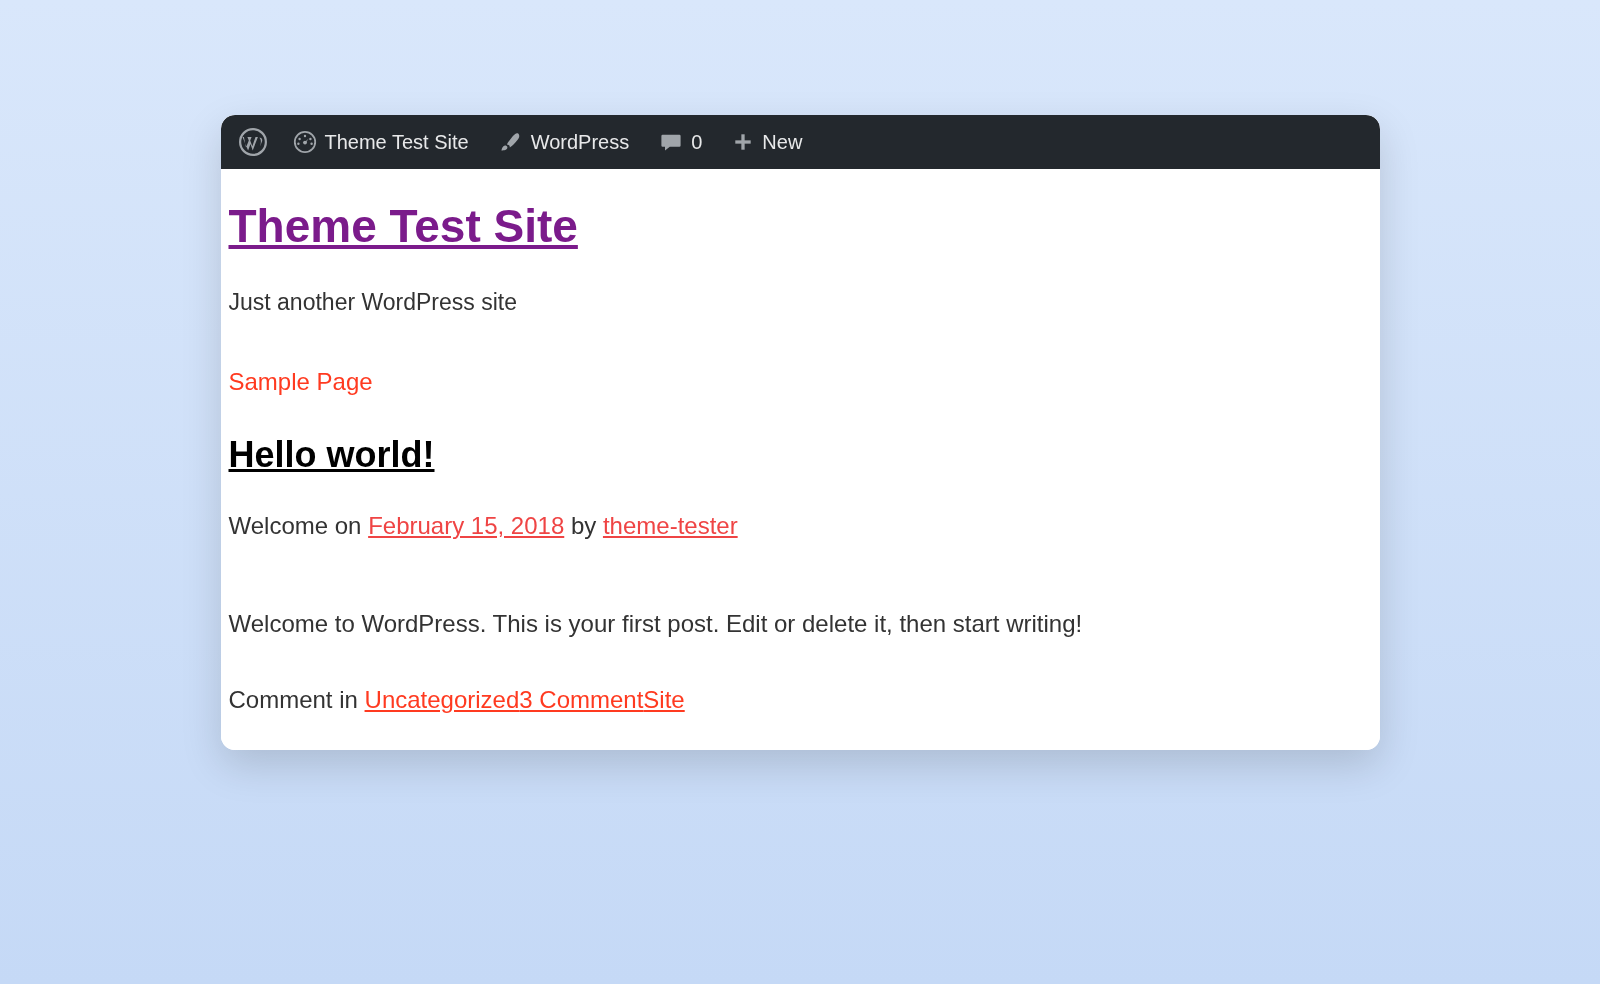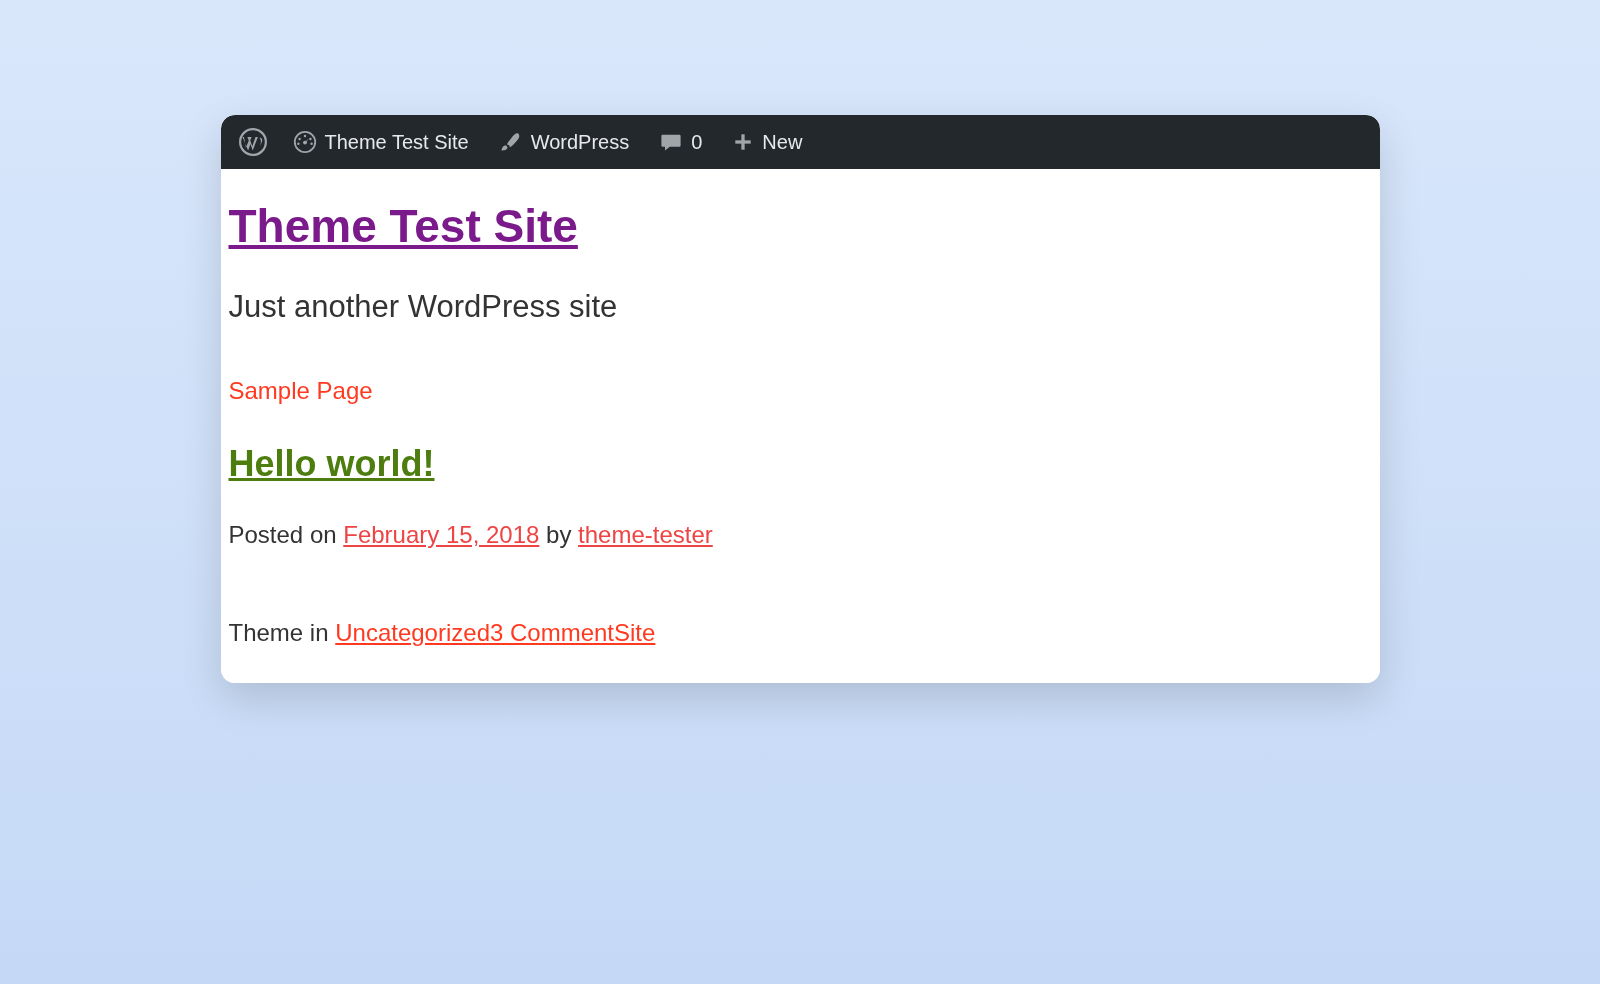--- a/index.html
+++ b/index.html
@@ -64,38 +64,38 @@
     .site-title {
       font-size: 46px;
       font-weight: 700;
       margin-bottom: 36px;
     }
     .site-title a {
       color: #7b1b8b;
       text-decoration: underline;
     }
     .tagline {
-      font-size: 31px;
+      font-size: 23px;
       color: #333;
       margin-bottom: 52px;
     }
     .nav-link {
       font-size: 24px;
       color: #ff3a20;
       text-decoration: none;
       display: inline-block;
       margin-bottom: 38px;
     }
     .post-title {
       font-size: 36px;
       font-weight: 700;
       margin-bottom: 36px;
     }
     .post-title a {
-      color: #4d7c0f;
+      color: #000000;
       text-decoration: underline;
     }
     .post-meta {
       font-size: 24px;
       color: #333;
       margin-bottom: 70px;
     }
     .post-meta a {
       color: #ef4444;
       text-decoration: underline;
@@ -175,21 +175,22 @@
     </h1>
     <p class="tagline">Just another WordPress site</p>
 
     <a href="#" class="nav-link">Sample Page</a>
 
     <h2 class="post-title">
       <a href="#">Hello world!</a>
     </h2>
 
     <p class="post-meta">
-      <span>Posted on </span><a href="#">February 15, 2018</a><span> by </span><a href="#">theme-tester</a>
+      <span>Welcome on </span><a href="#">February 15, 2018</a><span> by </span><a href="#">theme-tester</a>
     </p>
 
+    <p class="post-body">Welcome to WordPress. This is your first post. Edit or delete it, then start writing!</p>
 
     <p class="post-footer">
-      <span>Theme in </span><a href="#">Uncategorized</a><a href="#">3 Comment</a><a href="#">Site</a>
+      <span>Comment in </span><a href="#">Uncategorized</a><a href="#">3 Comment</a><a href="#">Site</a>
     </p>
   </div>
 </div>
 
 </body></html>

